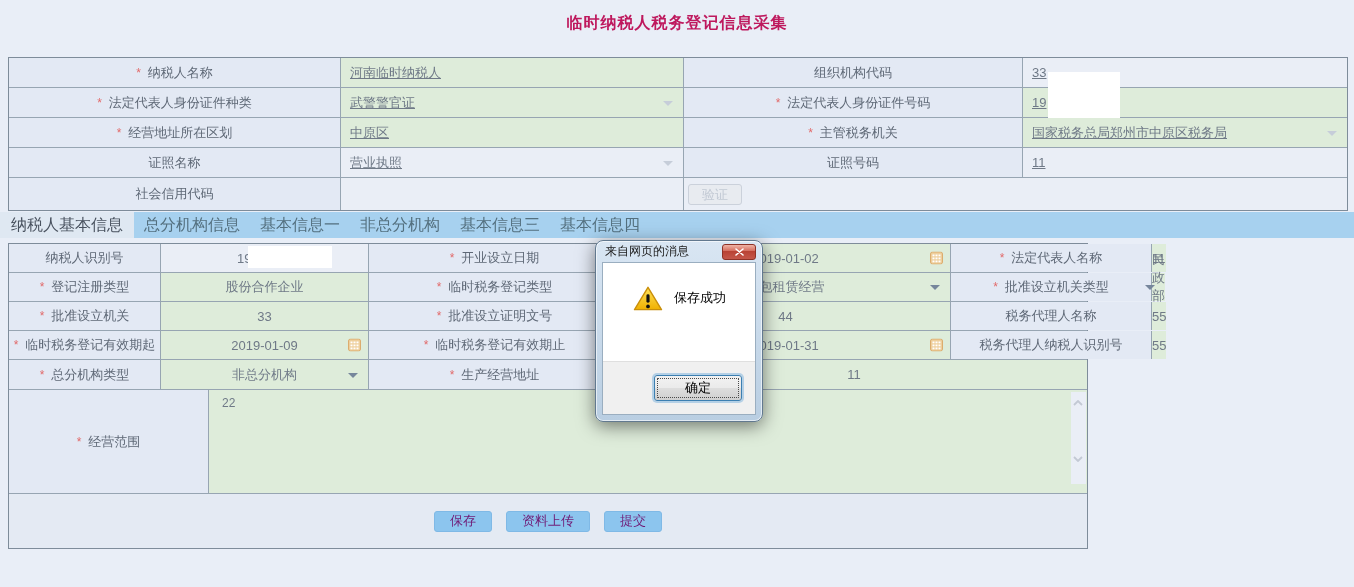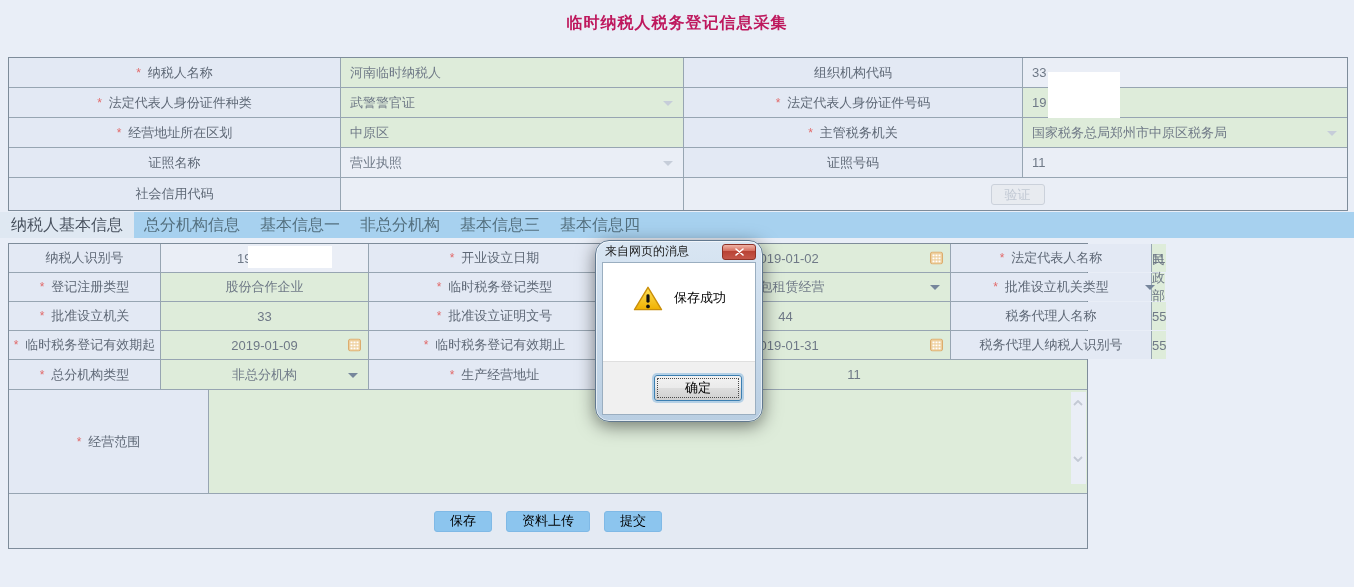--- a/index.html
+++ b/index.html
@@ -6,25 +6,25 @@
   body{font-family:"Liberation Sans","DejaVu Sans",sans-serif;}
   .page{position:relative;width:1354px;height:587px;background:#E9EEF7;overflow:hidden;}
   .page-title{position:absolute;left:0;top:13px;width:100%;text-align:center;font-size:16px;font-weight:bold;color:#be185d;letter-spacing:1px;}
 
   
   .tbl{position:absolute;border:1px solid #7E8C9A;box-sizing:border-box;}
   .trow{display:flex;border-bottom:1px solid #97A5B2;}
   .trow:last-child{border-bottom:none;}
   .cell{position:relative;display:flex;align-items:center;justify-content:center;
         border-right:1px solid #97A5B2;box-sizing:border-box;font-size:13px;color:#5E6876;flex-shrink:0;}
-  .cell:last-child{border-right:none;justify-content:center;}
+  .cell:last-child{border-right:none;}
   .cell.lbl{background:#E3E9F4;}
   .cell.green{background:#DEECDA;color:#6F7987;}
   .cell.plain{background:#EAEEF6;color:#6F7987;}
-  .cell.left{justify-content:flex-start;padding-left:9px;}
+  .cell.left{justify-content:flex-start;padding-left:9px;text-decoration:underline;}
   .req{color:#E26A6A;margin-right:7px;font-size:12px;}
 
   
   .top-tbl{left:8px;top:57px;width:1340px;}
   .h29{height:29px;}
   .h32{height:32px;}
   .w332{width:332px;} .w343{width:343px;} .w339{width:339px;}
   .flexfill{flex:1 1 auto;}
 
   
@@ -47,27 +47,27 @@
               border-radius:3px;color:#C2C9D4;font-size:13px;font-family:inherit;}
   .verify-cell{justify-content:flex-start;background:#EAEEF6;}
 
   .scope-val{align-items:flex-start;justify-content:flex-start;padding:6px 0 0 13px;font-size:12px;}
   .ta-scrollbar{position:absolute;top:2px;right:1px;width:15px;height:92px;background:#EAEEF6;}
   .sb-up{position:absolute;top:8px;left:2px;line-height:0;}
   .sb-down{position:absolute;top:64px;left:2px;line-height:0;}
 
   .footer-row{background:#E4EAF3;display:flex;align-items:center;justify-content:center;gap:14px;}
   .btn-blue{height:21px;padding:0 15px;background:#8CC5EE;border:1px solid #7FB9E6;border-radius:3px;
-            color:#000000;font-size:13px;display:flex;align-items:center;font-family:inherit;}
+            color:#701a75;font-size:13px;display:flex;align-items:center;font-family:inherit;}
 
   .redact{position:absolute;background:#FFFFFF;z-index:5;}
 
   
   .dialog{position:absolute;left:595px;top:240px;width:168px;height:182px;z-index:10;
-          background:linear-gradient(#D9E6F3,#B9CEE2);border:1px solid #62798F;border-radius:14px;
+          background:linear-gradient(#D9E6F3,#B9CEE2);border:1px solid #62798F;border-radius:8px;
           box-shadow:0 4px 18px rgba(0,0,0,0.5), inset 0 0 0 1px rgba(255,255,255,0.6);box-sizing:border-box;}
   .dlg-titlebar{position:relative;height:21px;display:flex;align-items:center;padding-left:9px;}
   .dlg-title{font-size:12px;color:#1C1C1C;}
   .dlg-close{position:absolute;right:6px;top:3px;width:34px;height:16px;border-radius:3px;
              background:linear-gradient(#F0B4A6,#D3695A 45%,#B94335 46%,#C4574A);border:1px solid #8E3227;
              display:flex;align-items:center;justify-content:center;box-sizing:border-box;cursor:pointer;}
   .dlg-body{position:absolute;left:6px;right:6px;top:21px;bottom:6px;background:#FFFFFF;
             border:1px solid #9AAEC0;box-sizing:border-box;display:flex;flex-direction:column;gap:28px;}
   .dlg-msg-row{flex:1 1 auto;display:flex;align-items:center;padding-left:30px;}
   .warn-icon{line-height:0;margin-right:11px;}

